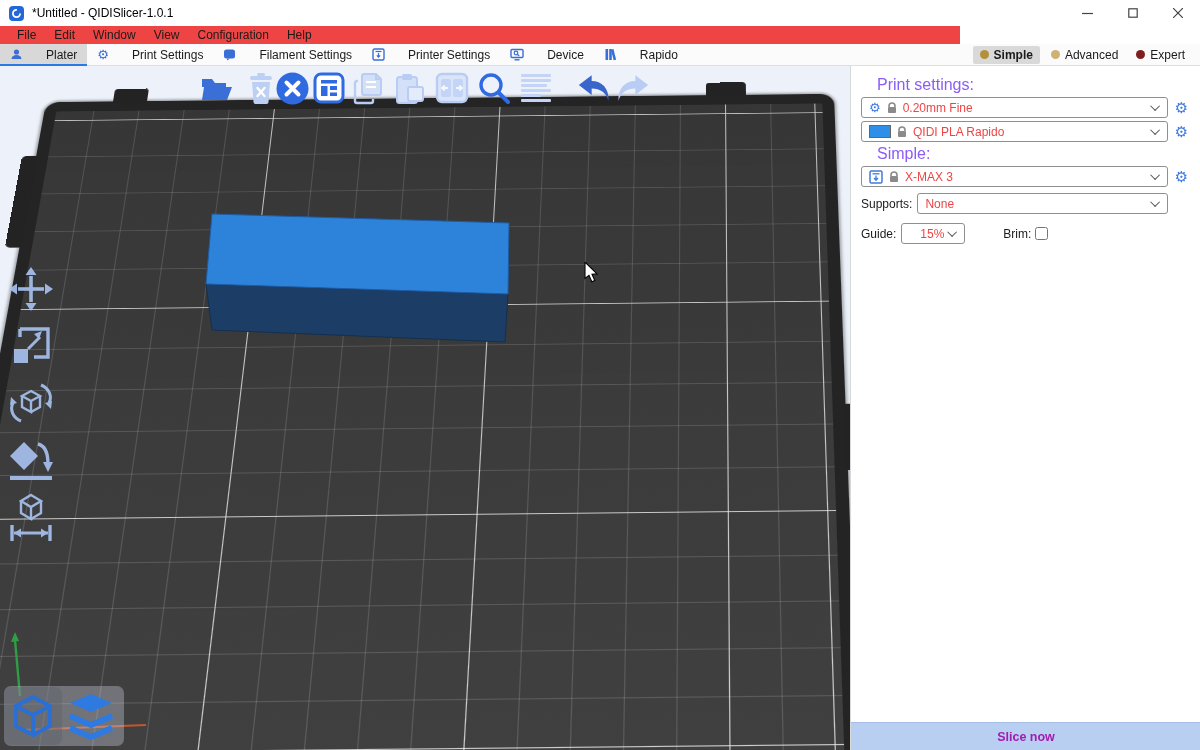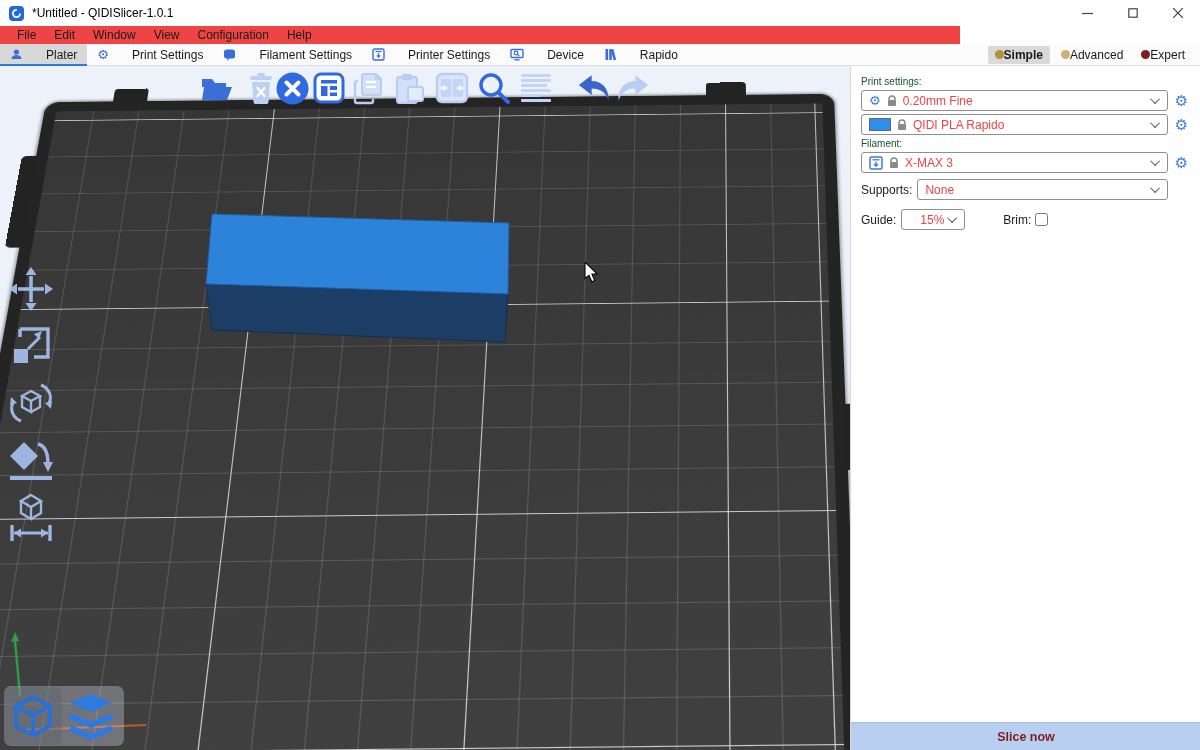--- a/index.html
+++ b/index.html
@@ -18,21 +18,21 @@
   .menubar { position:absolute; left:0; top:26px; width:960px; height:18px; background:#ef4444; display:flex; align-items:center; padding-left:8px; }
   .menu-item { padding:0 9px; font-size:12px; color:#1a1a1a; cursor:default; }
 
   
   .tabbar { position:absolute; left:0; top:44px; width:1200px; height:22px; background:#fbfbfb; border-bottom:1px solid #d9dee8; display:flex; align-items:stretch; }
   .tab { display:flex; align-items:center; gap:23px; padding:0 10px; font-size:12px; color:#1a1a1a; position:relative; }
   .tab.active { background:#d8d8d8; font-weight:normal; }
   .tab.active::after { content:""; position:absolute; left:0; right:0; bottom:-1px; height:2px; background:#2a7ae2; }
   .tab .gear-glyph { color:#3a6fd8; font-size:13px; line-height:1; }
   .modes { margin-left:auto; display:flex; align-items:center; gap:4px; padding-right:8px; }
-  .mode { display:flex; align-items:center; padding:2px 7px; border-radius:2px; font-size:12px; }
+  .mode { display:flex; align-items:center; gap:5px; padding:2px 7px; border-radius:2px; font-size:12px; }
   .mode.active { background:#d9d9d9; font-weight:bold; }
   .dot { width:9px; height:9px; border-radius:50%; display:inline-block; }
   .dot-simple { background:#b2913a; }
   .dot-advanced { background:#cdb273; }
   .dot-expert { background:#7e1f1f; }
 
   
   .viewport { position:absolute; left:0; top:66px; width:850px; height:684px; background:#edf2fa; overflow:hidden; }
   .rightpanel { position:absolute; left:850px; top:66px; width:350px; height:684px; background:#ffffff; border-left:1px solid #d8d8d8; padding:7px 10px 0 10px; }
 
@@ -66,33 +66,33 @@
   
   .lefttools { position:absolute; left:6px; top:198px; width:52px; }
   .ltool { width:50px; height:50px; margin-bottom:7px; display:flex; align-items:center; justify-content:center; opacity:0.92; }
 
   
   .viewtoggle { position:absolute; left:4px; top:620px; width:120px; height:60px; background:rgba(190,196,208,0.40); border-radius:7px; display:flex; align-items:center; }
   .vt-btn { width:58px; height:58px; display:flex; align-items:center; justify-content:center; border-radius:7px; }
   .vt-btn.active { background:rgba(90,95,105,0.38); }
 
   
-  .rp-label { font-size:10px; margin:3px 0 3px 0; color:#14532d; }
+  .rp-label { font-size:16px; margin:3px 0 3px 16px; color:#8b5cf6; }
   .combo-row { display:flex; align-items:center; gap:5px; margin-bottom:3px; }
   .combo { flex:1; height:21px; border:1px solid #8f8f8f; border-radius:3px; background:#fff; display:flex; align-items:center; gap:6px; padding:0 7px; }
   .combo-text { flex:1; font-size:12px; color:#ef4444; white-space:nowrap; overflow:hidden; }
   .chev { width:7px; height:7px; border-left:1.6px solid #555; border-bottom:1.6px solid #555; transform:rotate(-45deg) translateY(-2px); flex:none; }
   .gear-out { color:#3f7bdf; font-size:15px; line-height:1; width:17px; text-align:center; }
   .gear-in { color:#3f7bdf; font-size:13px; line-height:1; }
   .swatch { width:22px; height:13px; background:#2e8fe8; border:1px solid #666; flex:none; }
   .inline-row { display:flex; align-items:center; margin-top:6px; }
   .supports-row .combo { margin-left:5px; }
   .infill-combo { width:64px; flex:none; }
   .brim-label { margin-left:38px; margin-right:4px; }
-  .slice-btn { position:absolute; left:0; bottom:0; width:350px; height:28px; background:#b9cff2; border-top:1px solid #a6bde6; display:flex; align-items:center; justify-content:center; font-weight:bold; font-size:12.5px; color:#7f1d1d; }
+  .slice-btn { position:absolute; left:0; bottom:0; width:350px; height:28px; background:#b9cff2; border-top:1px solid #a6bde6; display:flex; align-items:center; justify-content:center; font-weight:bold; font-size:12.5px; color:#a21caf; }
 
   .cursor { position:absolute; left:584px; top:196px; }
 </style>
 </head>
 <body>
 
 <div class="titlebar">
   <span class="app-icon">
     <svg width="11" height="11" viewBox="0 0 11 11">
         <circle cx="5.5" cy="5.5" r="3.6" fill="none" stroke="#fff" stroke-width="1.8" stroke-dasharray="17 6"></circle>
@@ -393,21 +393,21 @@
       <svg width="10" height="12" viewBox="0 0 10 12">
           <path d="M2,5 V4 a3,3 0 0 1 6,0 V5" fill="none" stroke="#8a8a8a" stroke-width="1.6"></path>
           <rect x="1" y="5" width="8" height="6" rx="1" fill="#8a8a8a"></rect>
         </svg>
       <span class="combo-text">QIDI PLA Rapido</span>
       <span class="chev"></span>
     </div>
     <span class="gear-out">⚙</span>
   </div>
 
-  <div class="rp-label">Filament:</div>
+  <div class="rp-label">Simple:</div>
   <div class="combo-row">
     <div class="combo">
       <svg width="14" height="14" viewBox="0 0 14 14">
           <rect x="1" y="1" width="12" height="12" rx="1.5" fill="none" stroke="#3f7bdf" stroke-width="1.5"></rect>
           <line x1="3.5" y1="3.8" x2="10.5" y2="3.8" stroke="#3f7bdf" stroke-width="1.3"></line>
           <path d="M7,5.5 L7,10 M5,8 L7,10.2 L9,8" fill="none" stroke="#3f7bdf" stroke-width="1.3"></path>
         </svg>
       <svg width="10" height="12" viewBox="0 0 10 12">
           <path d="M2,5 V4 a3,3 0 0 1 6,0 V5" fill="none" stroke="#8a8a8a" stroke-width="1.6"></path>
           <rect x="1" y="5" width="8" height="6" rx="1" fill="#8a8a8a"></rect>

